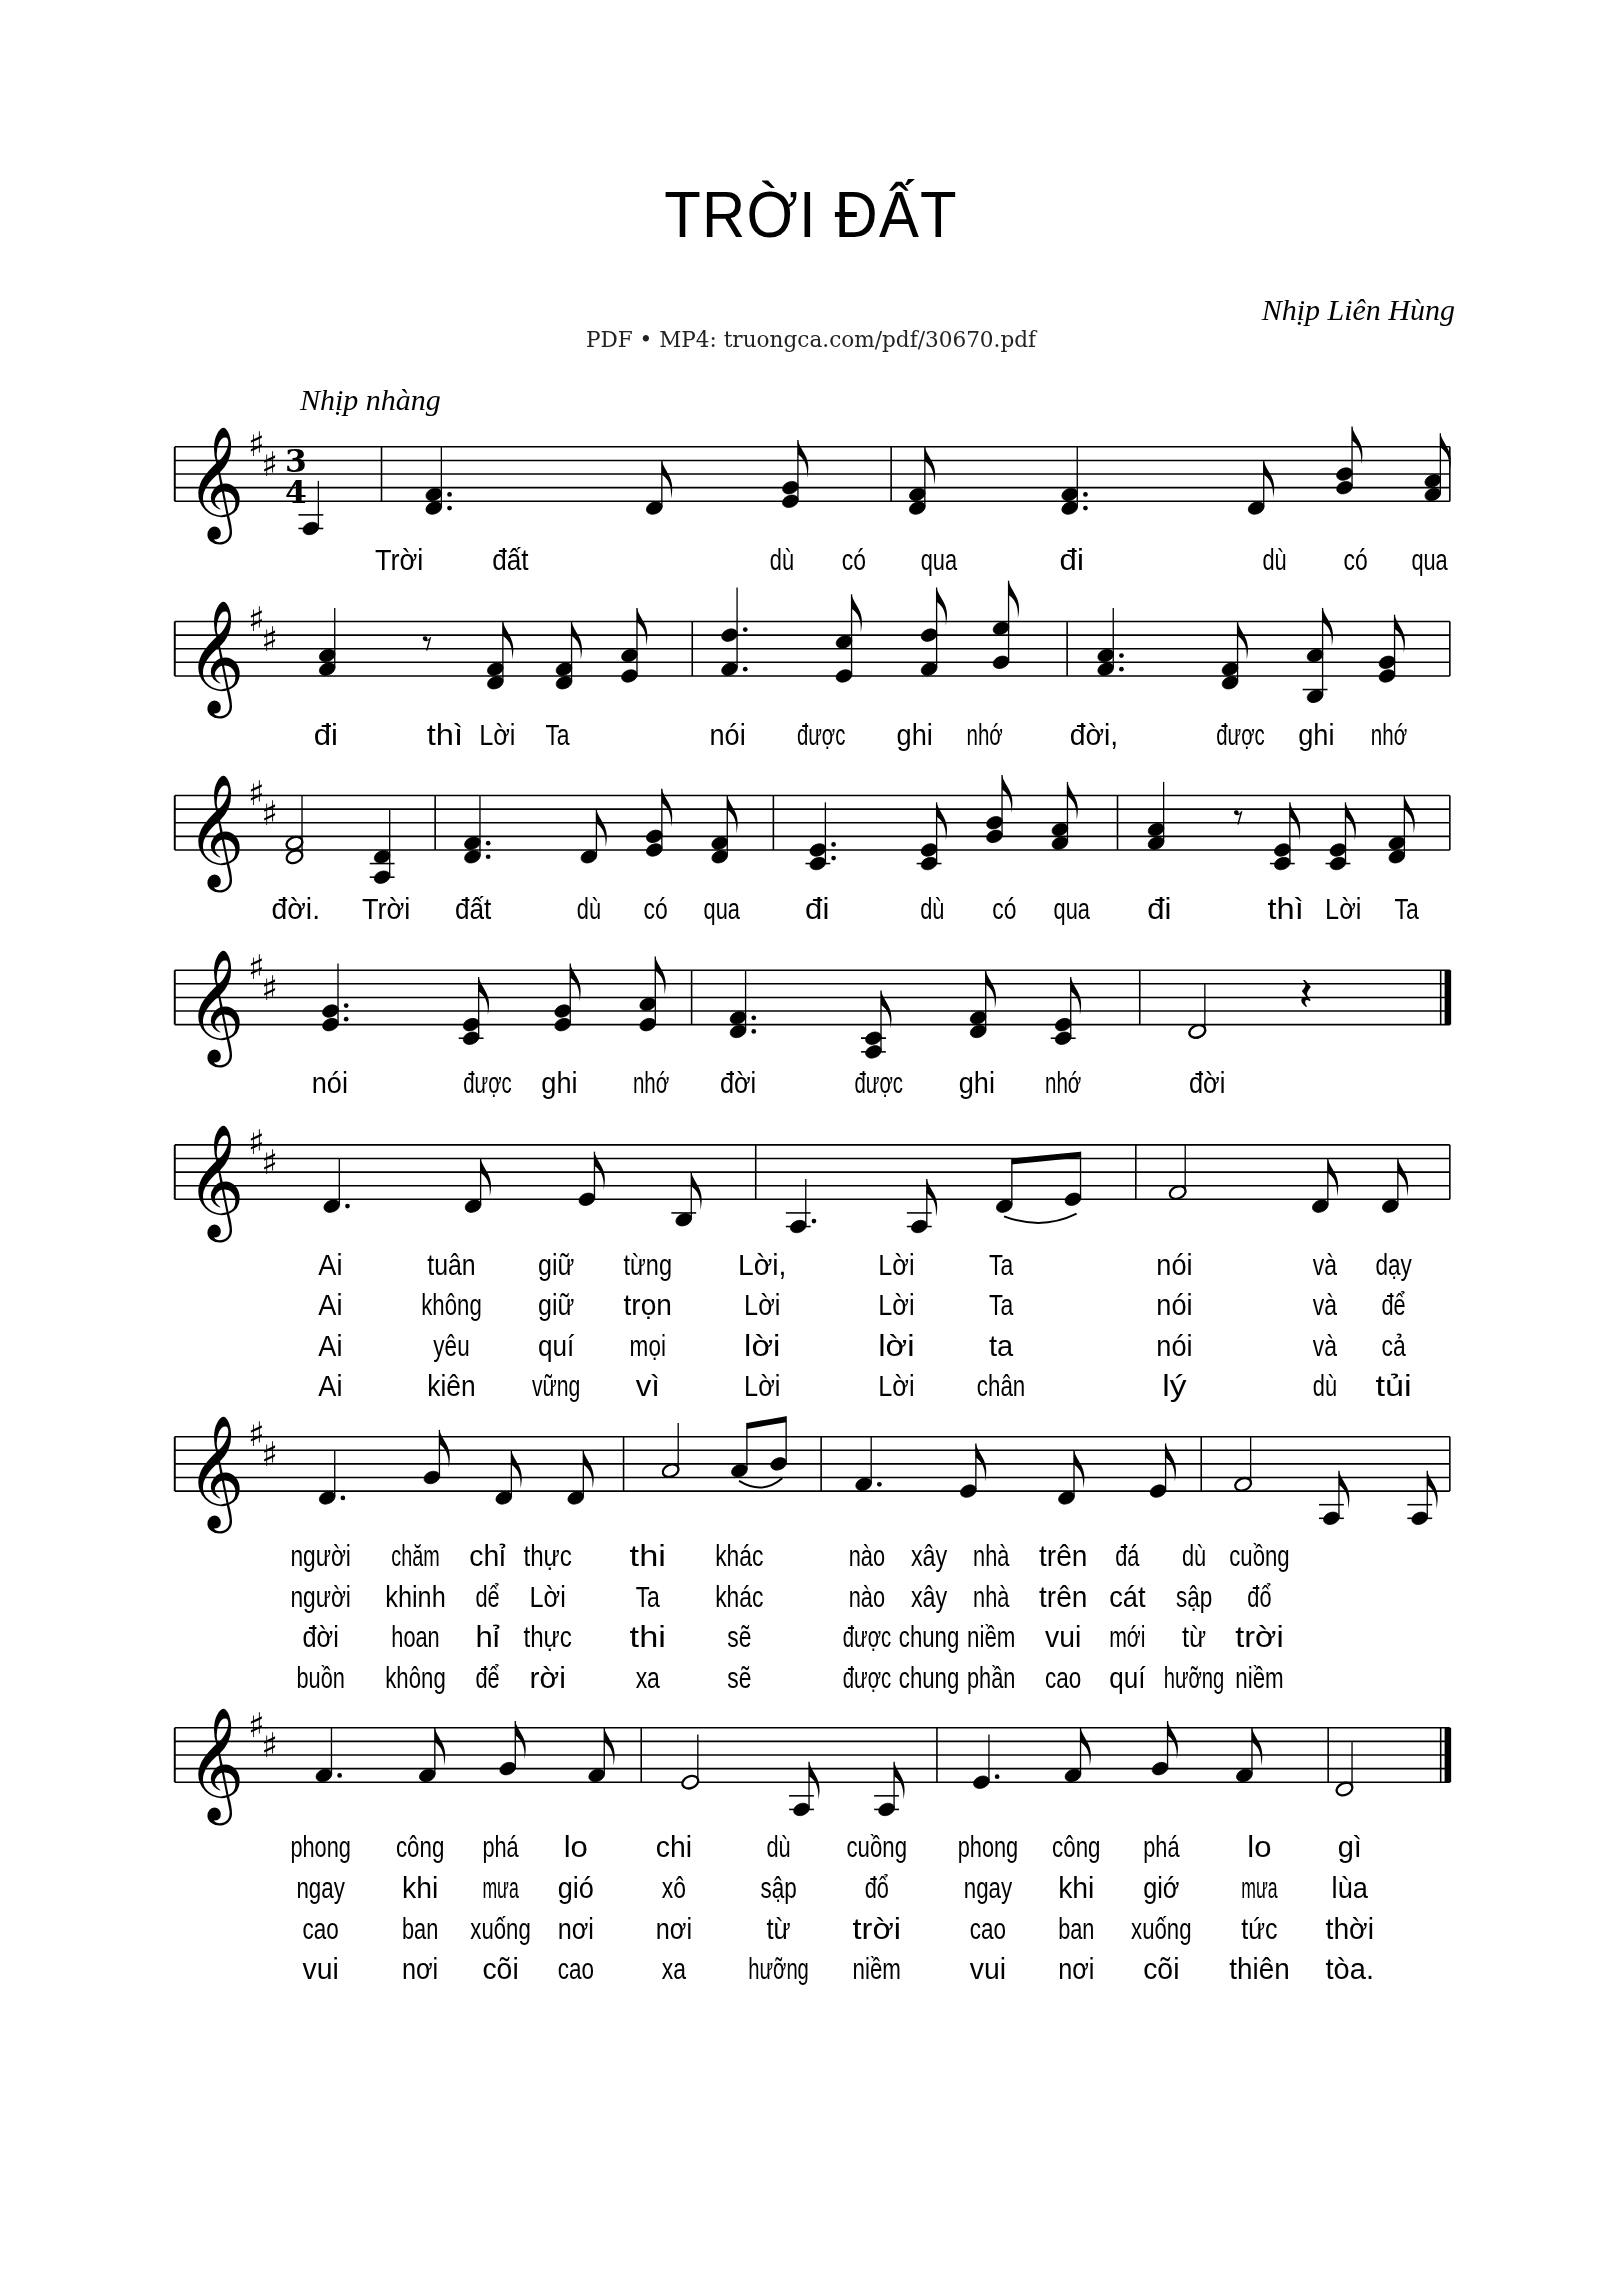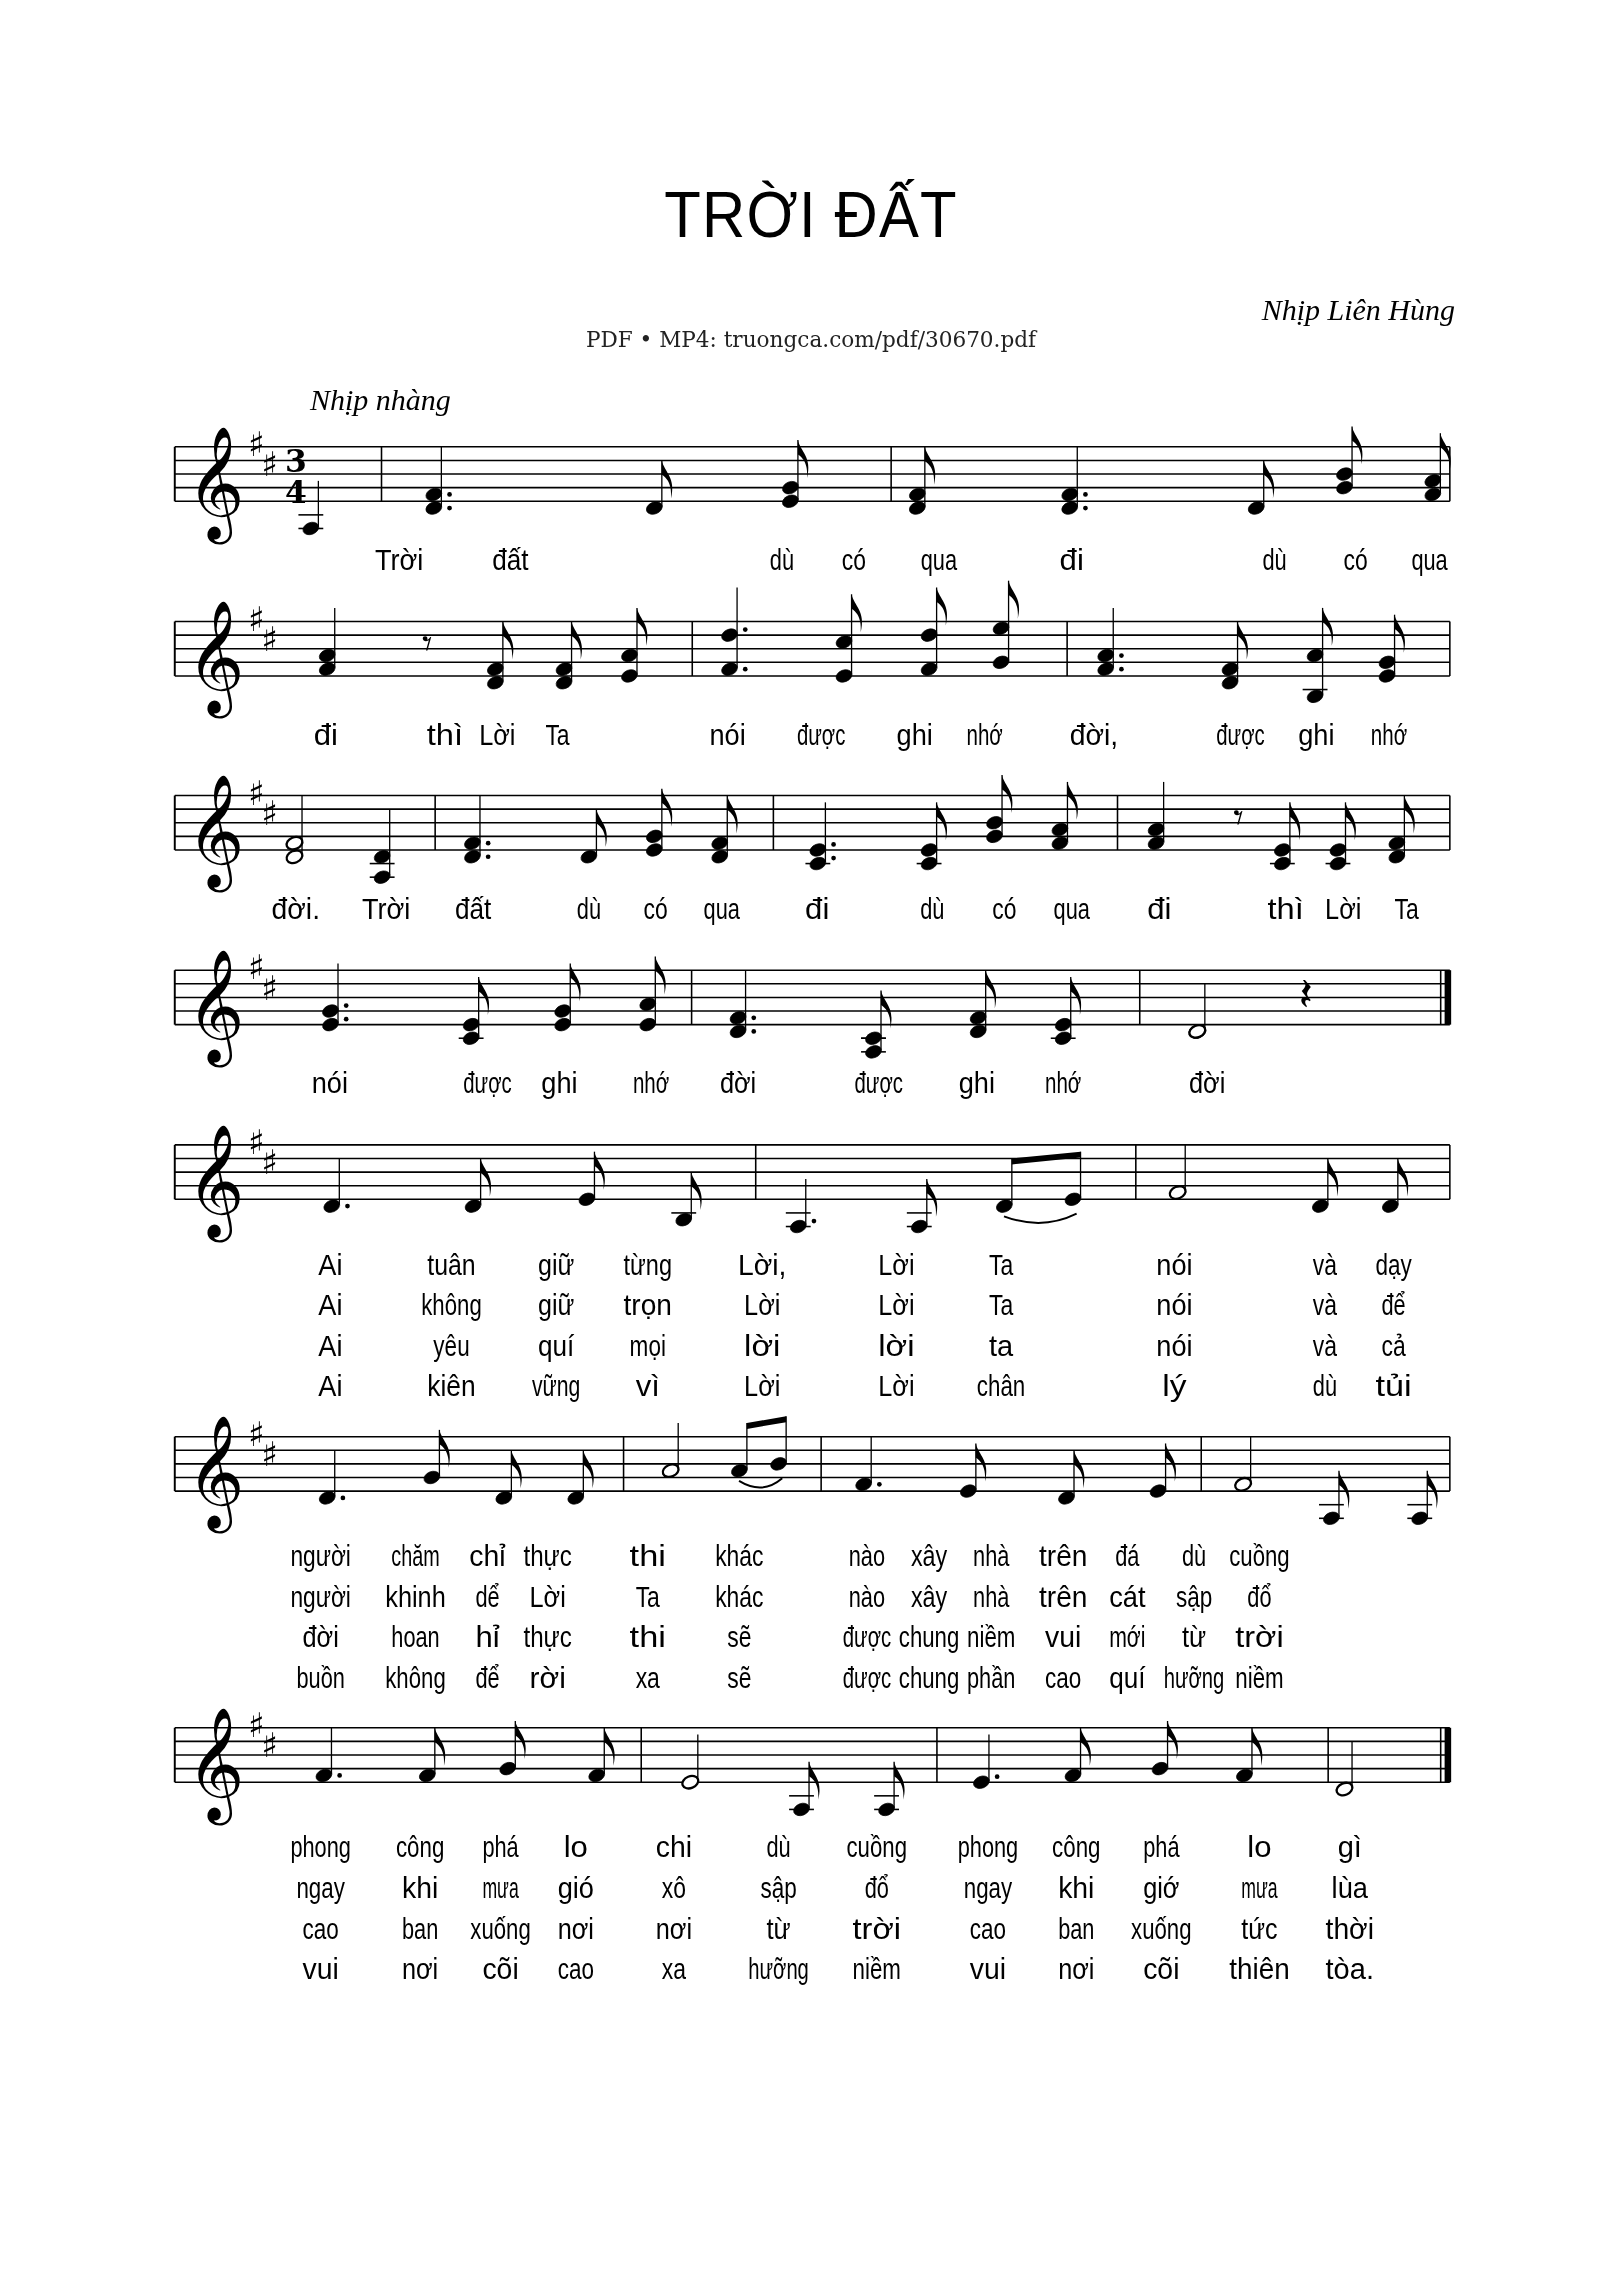--- a/index.html
+++ b/index.html
@@ -1,20 +1,20 @@
 <!DOCTYPE html>
 <html style="font-size:10.5px"><head>
 <meta charset="utf-8">
 <style>
   html, body { margin: 0; padding: 0; background: #ffffff; }
   body { width: 1622px; height: 2295px; position: relative; overflow: hidden; font-family: "Liberation Sans", sans-serif; color: #000; }
   .title { position: absolute; left: 0; width: 1622px; top: 177px; text-align: center; font-family: "Liberation Sans", sans-serif; font-size: 65px; letter-spacing: 1.3px; transform: scaleX(0.92); }
   .composer { position: absolute; right: 167px; top: 293px; font-family: "Liberation Serif", serif; font-style: italic; font-size: 30px; }
   .source { position: absolute; left: 0; width: 1622px; top: 327px; text-align: center; font-family: "DejaVu Serif", serif; font-size: 21.6px; color: #222; }
-  .tempo { position: absolute; left: 310px; top: 383px; font-family: "Liberation Serif", serif; font-style: italic; font-size: 30px; }
+  .tempo { position: absolute; left: 300px; top: 383px; font-family: "Liberation Serif", serif; font-style: italic; font-size: 30px; }
   svg#score { position: absolute; left: 0; top: 0; }
   .lyric { font-family: "Liberation Sans", sans-serif; font-size: 44px; text-anchor: middle; }
 </style>
 </head>
 <body>
 
 <div class="title">TRỜI ĐẤT</div>
 <div class="composer">Nhịp Liên Hùng</div>
 <div class="source">PDF • MP4: truongca.com/pdf/30670.pdf</div>
 <div class="tempo">Nhịp nhàng</div>

